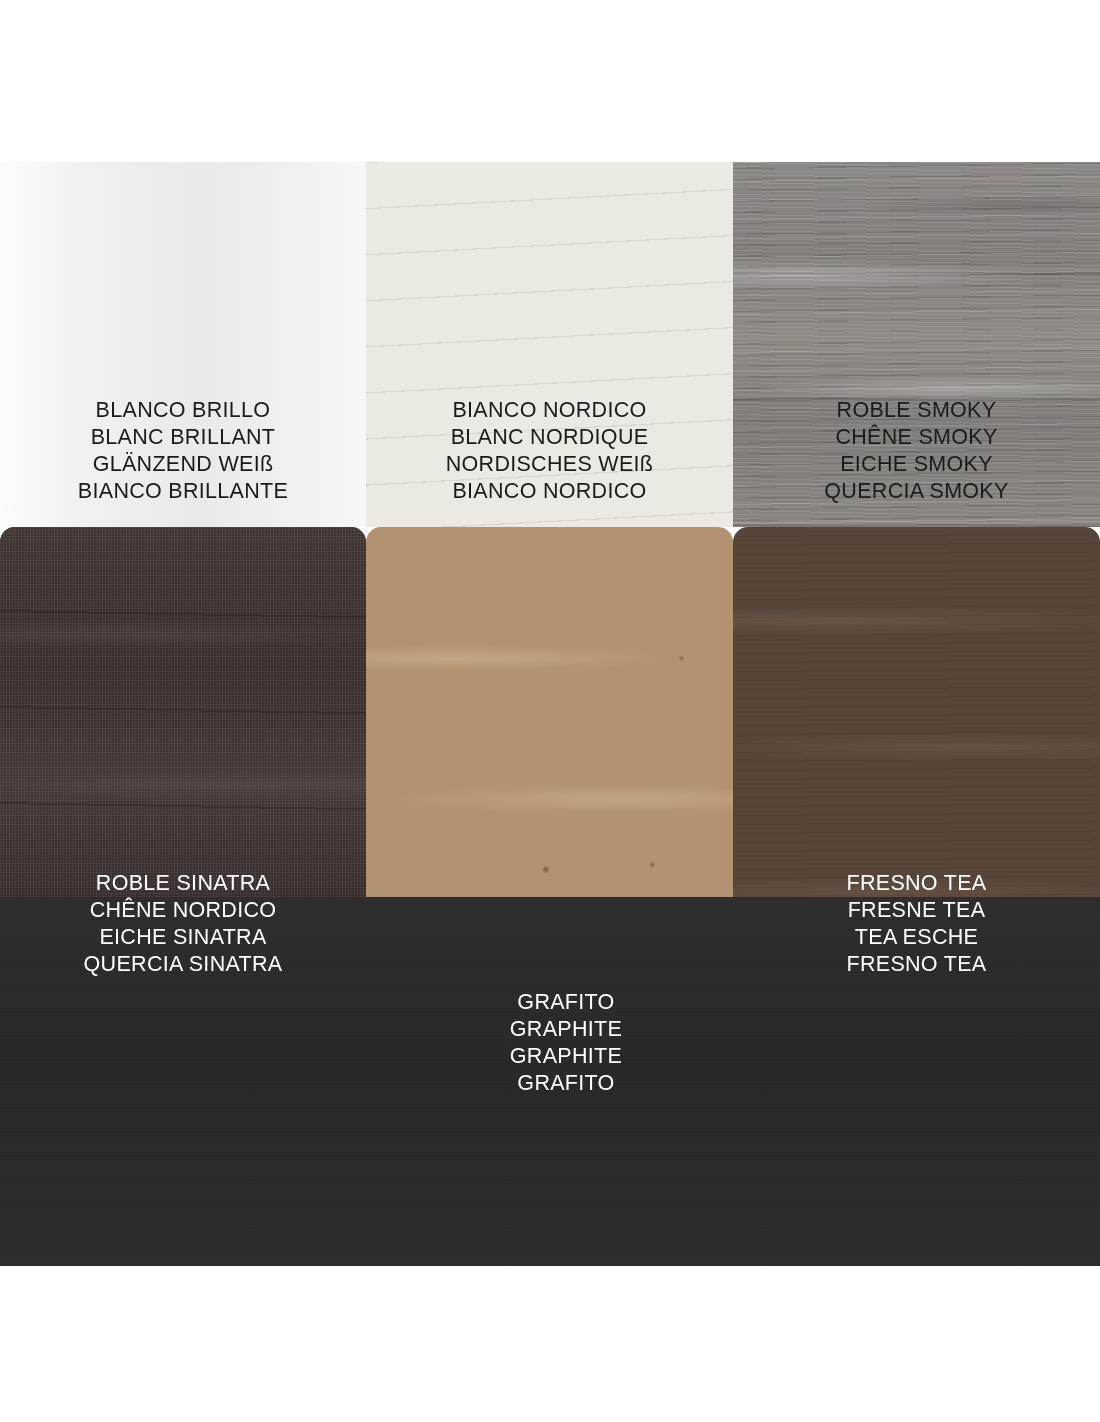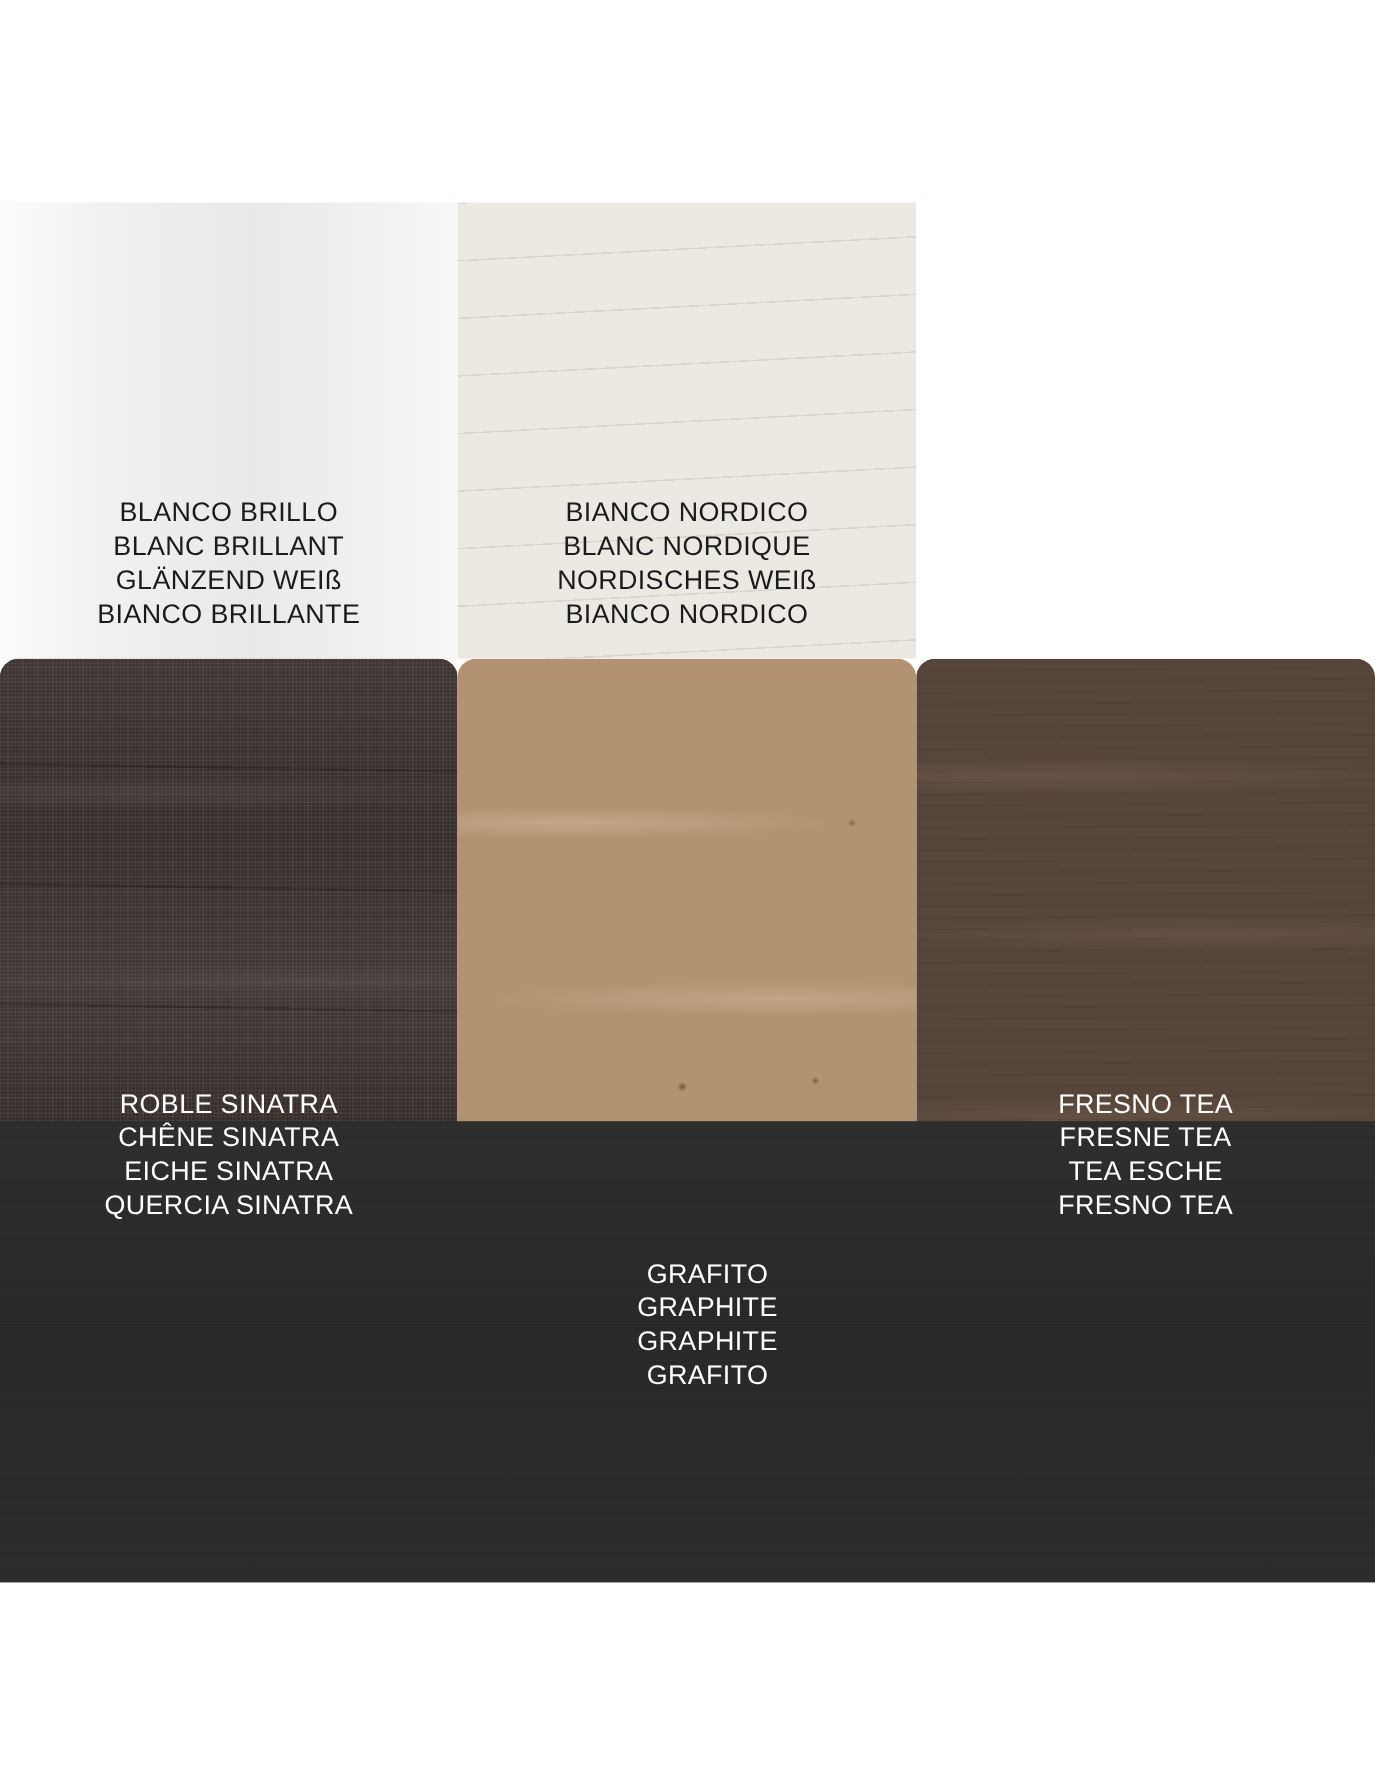--- a/index.html
+++ b/index.html
@@ -57,21 +57,21 @@
   .r2 { top: 365px; height: 469px; border-radius: 15px; }
   .r3 { top: 735px; height: 369px; }
 
   .c1 { left: 0px;   width: 366px; }
   .c2 { left: 366px; width: 367px; }
   .c3 { left: 733px; width: 367px; }
   .cfull { left: 0px; width: 1100px; }
 
   .r1 .swatch-labels { bottom: 22px; }
   .r2 .swatch-labels { bottom: 18px; }
-  .r3 .swatch-labels { bottom: 152px; margin-left: 32px; }
+  .r3 .swatch-labels { bottom: 169px; margin-left: 32px; }
 
   .label-dark  { color: #1b1b1b; }
   .label-light { color: #ffffff; }
 
   
 
   
   .tex-gloss-white {
     background:
       linear-gradient(90deg,
@@ -288,26 +288,35 @@
   <div class="swatch r1 c2">
     <div class="swatch-texture tex-nordic-white"></div>
     <div class="swatch-labels">
       <span class="swatch-label label-dark">BIANCO NORDICO</span>
       <span class="swatch-label label-dark">BLANC NORDIQUE</span>
       <span class="swatch-label label-dark">NORDISCHES WEIß</span>
       <span class="swatch-label label-dark">BIANCO NORDICO</span>
     </div>
   </div>
 
+  <div class="swatch r1 c3">
+    <div class="swatch-texture tex-smoky-oak"></div>
+    <div class="swatch-labels">
+      <span class="swatch-label label-dark">ROBLE SMOKY</span>
+      <span class="swatch-label label-dark">CHÊNE SMOKY</span>
+      <span class="swatch-label label-dark">EICHE SMOKY</span>
+      <span class="swatch-label label-dark">QUERCIA SMOKY</span>
+    </div>
+  </div>
 
   <div class="swatch r2 c1">
     <div class="swatch-texture tex-sinatra"></div>
     <div class="swatch-labels">
       <span class="swatch-label label-light">ROBLE SINATRA</span>
-      <span class="swatch-label label-light">CHÊNE SINATRA</span>
+      <span class="swatch-label label-light">CHÊNE NORDICO</span>
       <span class="swatch-label label-light">EICHE SINATRA</span>
       <span class="swatch-label label-light">QUERCIA SINATRA</span>
     </div>
   </div>
 
   <div class="swatch r2 c2">
     <div class="swatch-texture tex-sand-oak"></div>
   </div>
 
   <div class="swatch r2 c3">

